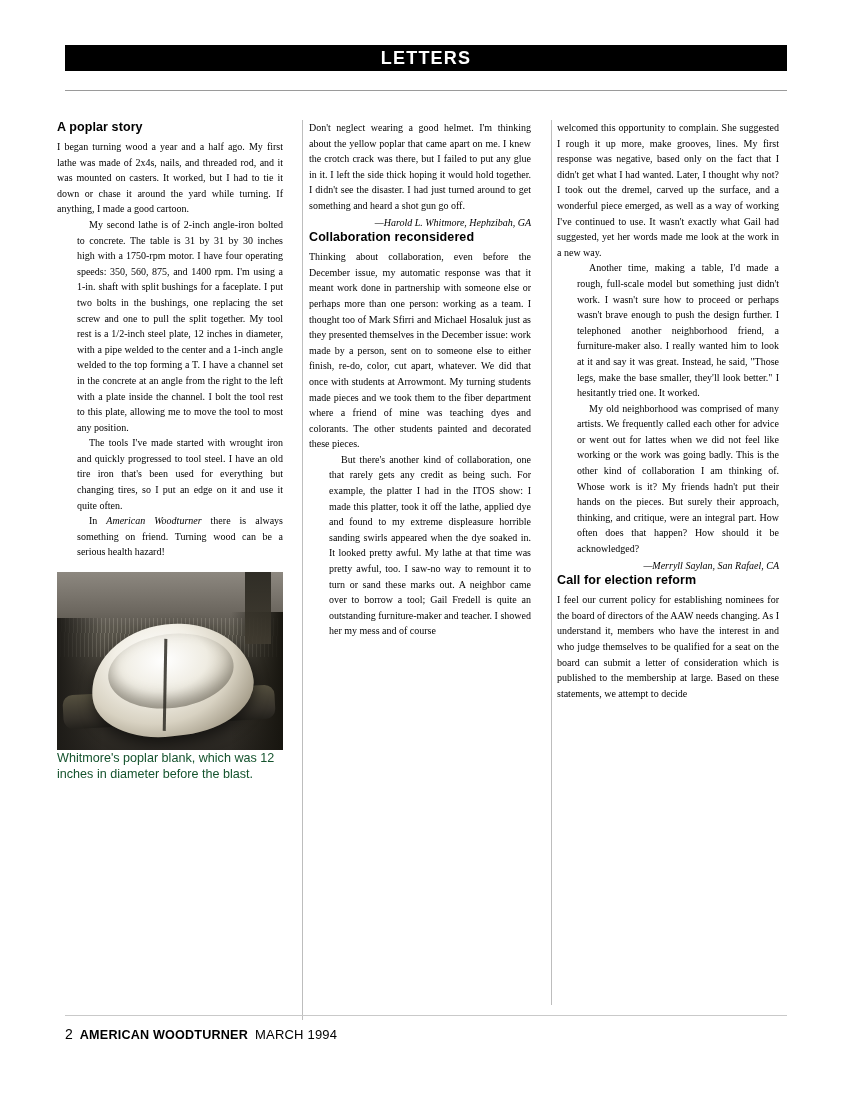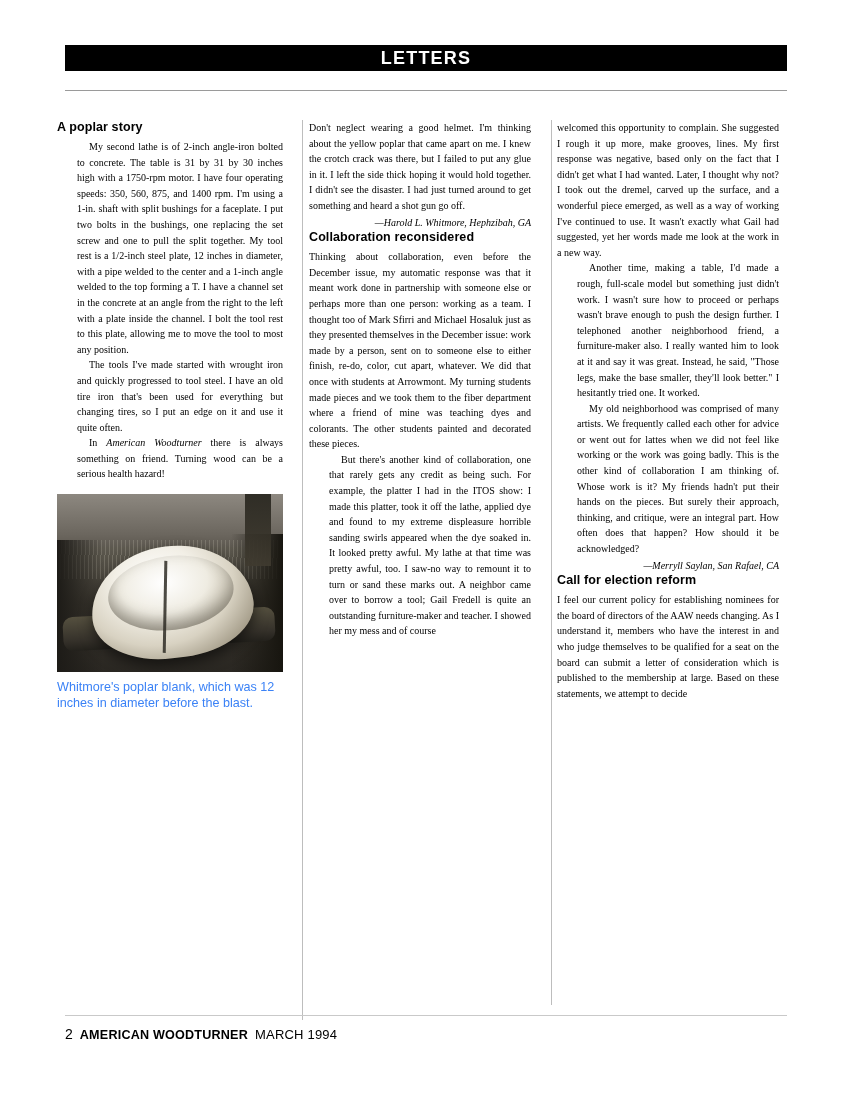--- a/index.html
+++ b/index.html
@@ -169,25 +169,24 @@
   .ph-dark-right {
     position: absolute; right: 0; top: 40px; width: 52px; height: 138px;
     background: linear-gradient(270deg,#17150f 0%, rgba(23,21,15,0) 100%);
   }
   .ph-tree {
     position: absolute; right: 12px; top: 0; width: 26px; height: 72px;
     background: linear-gradient(180deg,#25231c 0%, #403b30 100%);
     opacity:.9;
   }
   .caption {
-    margin-top: 7px;
     font-family: "Liberation Sans", sans-serif;
     font-size: 12.6px;
     line-height: 16px;
-    color: #3b82f6;
+    color: #14532d;
   }
 
   
   .footer {
     position: absolute;
     left: 65px;
     bottom: 58px;
     width: 722px;
     display: flex;
     align-items: baseline;
@@ -228,20 +227,21 @@
   </div>
   <div class="masthead-rule"></div>
 
   <div class="col-divider divider-1"></div>
   <div class="col-divider divider-2"></div>
 
   <div class="columns">
 
     <div class="col">
       <h2 class="head">A poplar story</h2>
+      <p>I began turning wood a year and a half ago. My first lathe was made of 2x4s, nails, and threaded rod, and it was mounted on casters. It worked, but I had to tie it down or chase it around the yard while turning. If anything, I made a good cartoon.</p>
       <p class="indent">My second lathe is of 2-inch angle-iron bolted to concrete. The table is 31 by 31 by 30 inches high with a 1750-rpm motor. I have four operating speeds: 350, 560, 875, and 1400 rpm. I'm using a 1-in. shaft with split bushings for a faceplate. I put two bolts in the bushings, one replacing the set screw and one to pull the split together. My tool rest is a 1/2-inch steel plate, 12 inches in diameter, with a pipe welded to the center and a 1-inch angle welded to the top forming a T. I have a channel set in the concrete at an angle from the right to the left with a plate inside the channel. I bolt the tool rest to this plate, allowing me to move the tool to most any position.</p>
       <p class="indent">The tools I've made started with wrought iron and quickly progressed to tool steel. I have an old tire iron that's been used for everything but changing tires, so I put an edge on it and use it quite often.</p>
       <p class="indent"><span>In </span><em class="it">American Woodturner</em><span> there is always something on friend. Turning wood can be a serious health hazard!</span></p>
 
       <div class="photo-wrap">
         <div class="photo">
           <div class="ph-sky"></div>
           <div class="ph-ground"></div>
           <div class="ph-grass"></div>
           <div class="ph-dark-left"></div>

